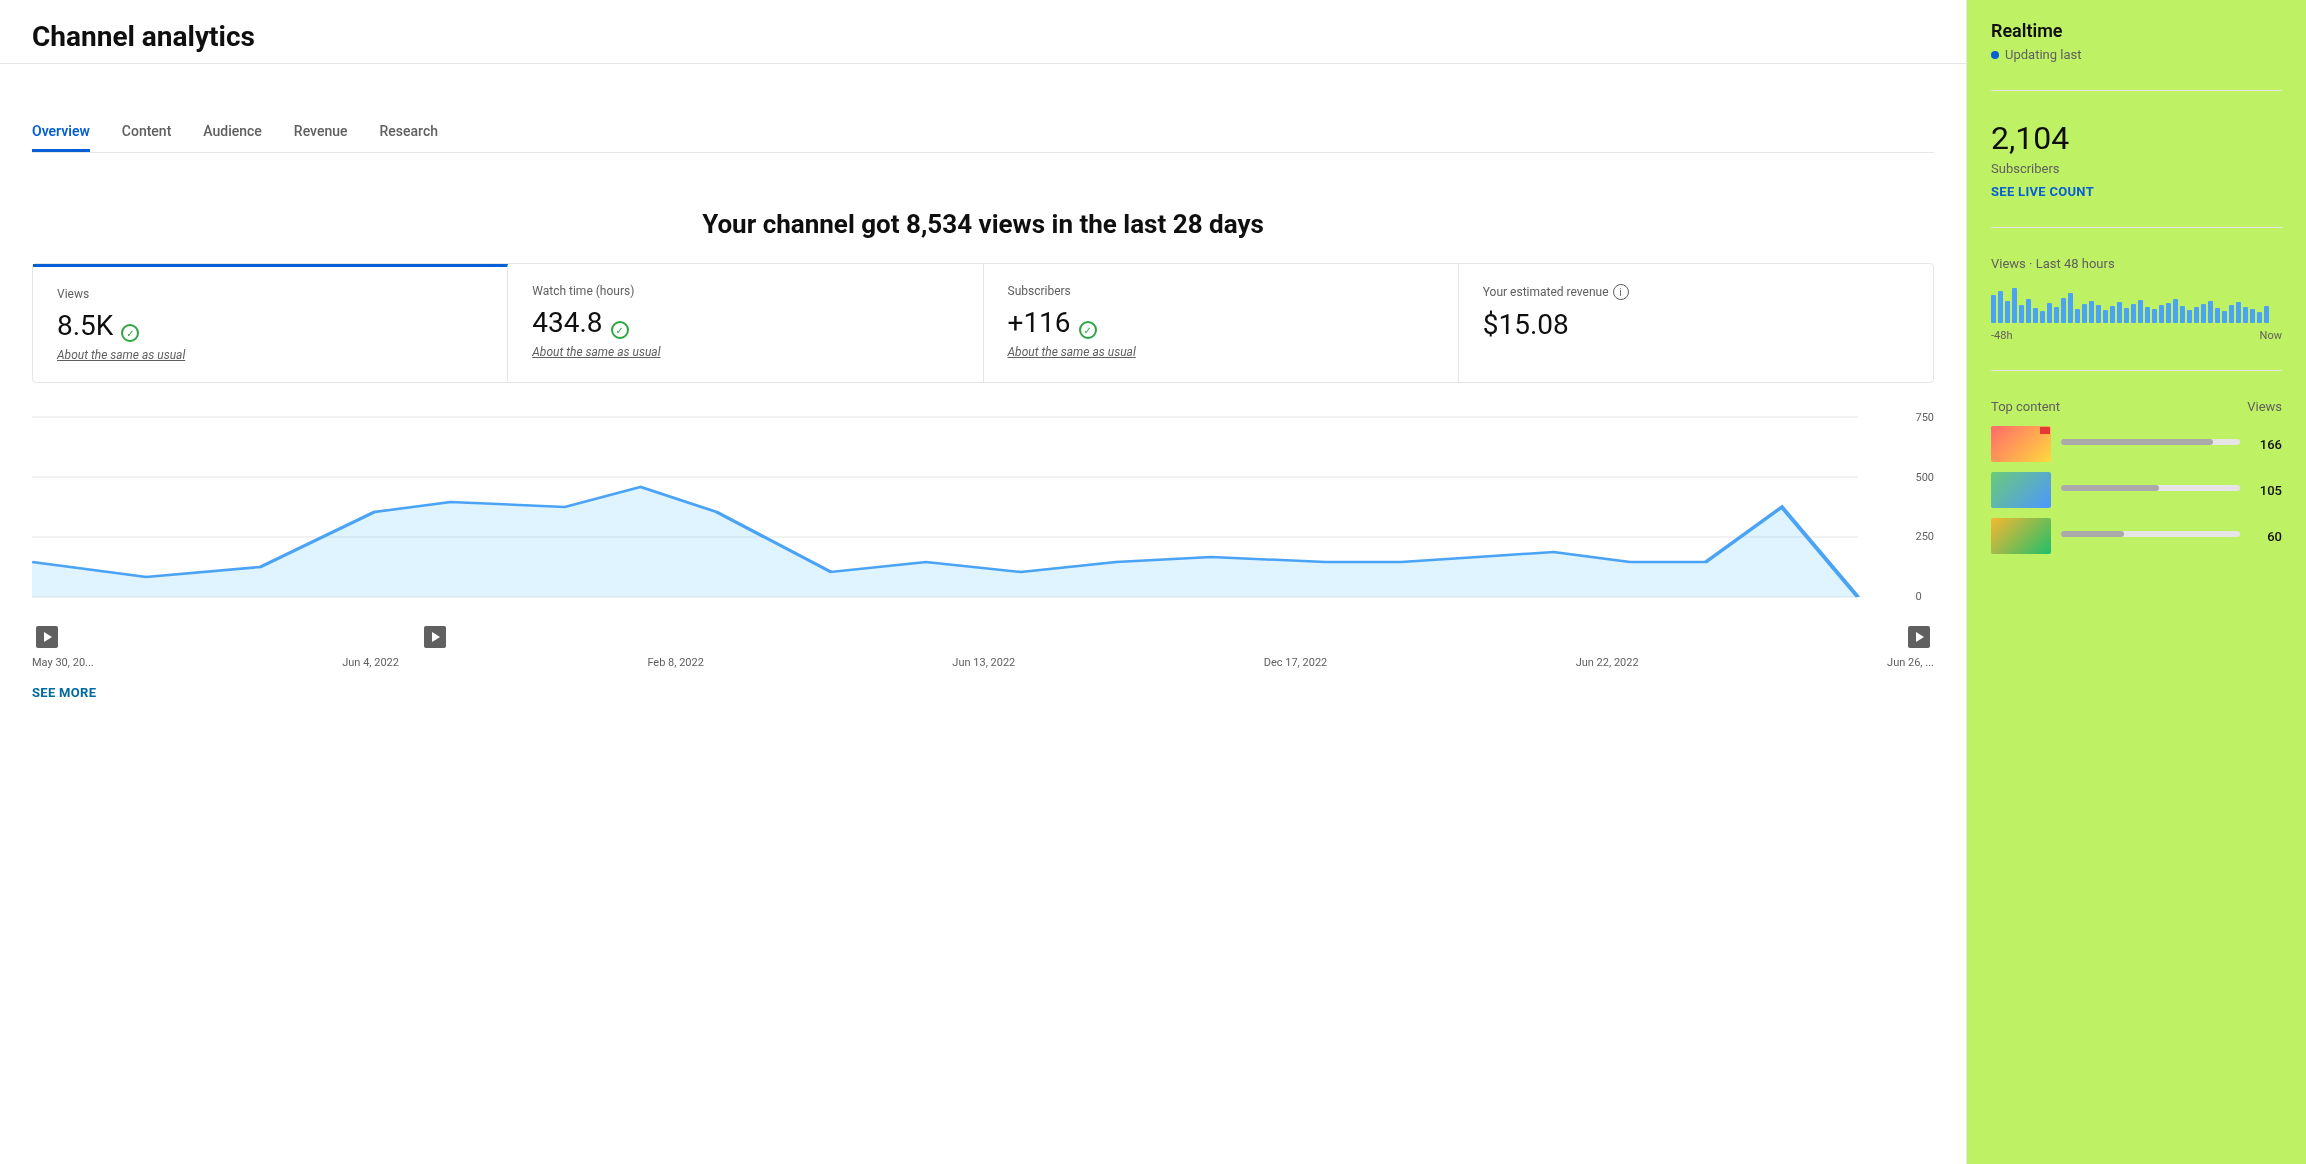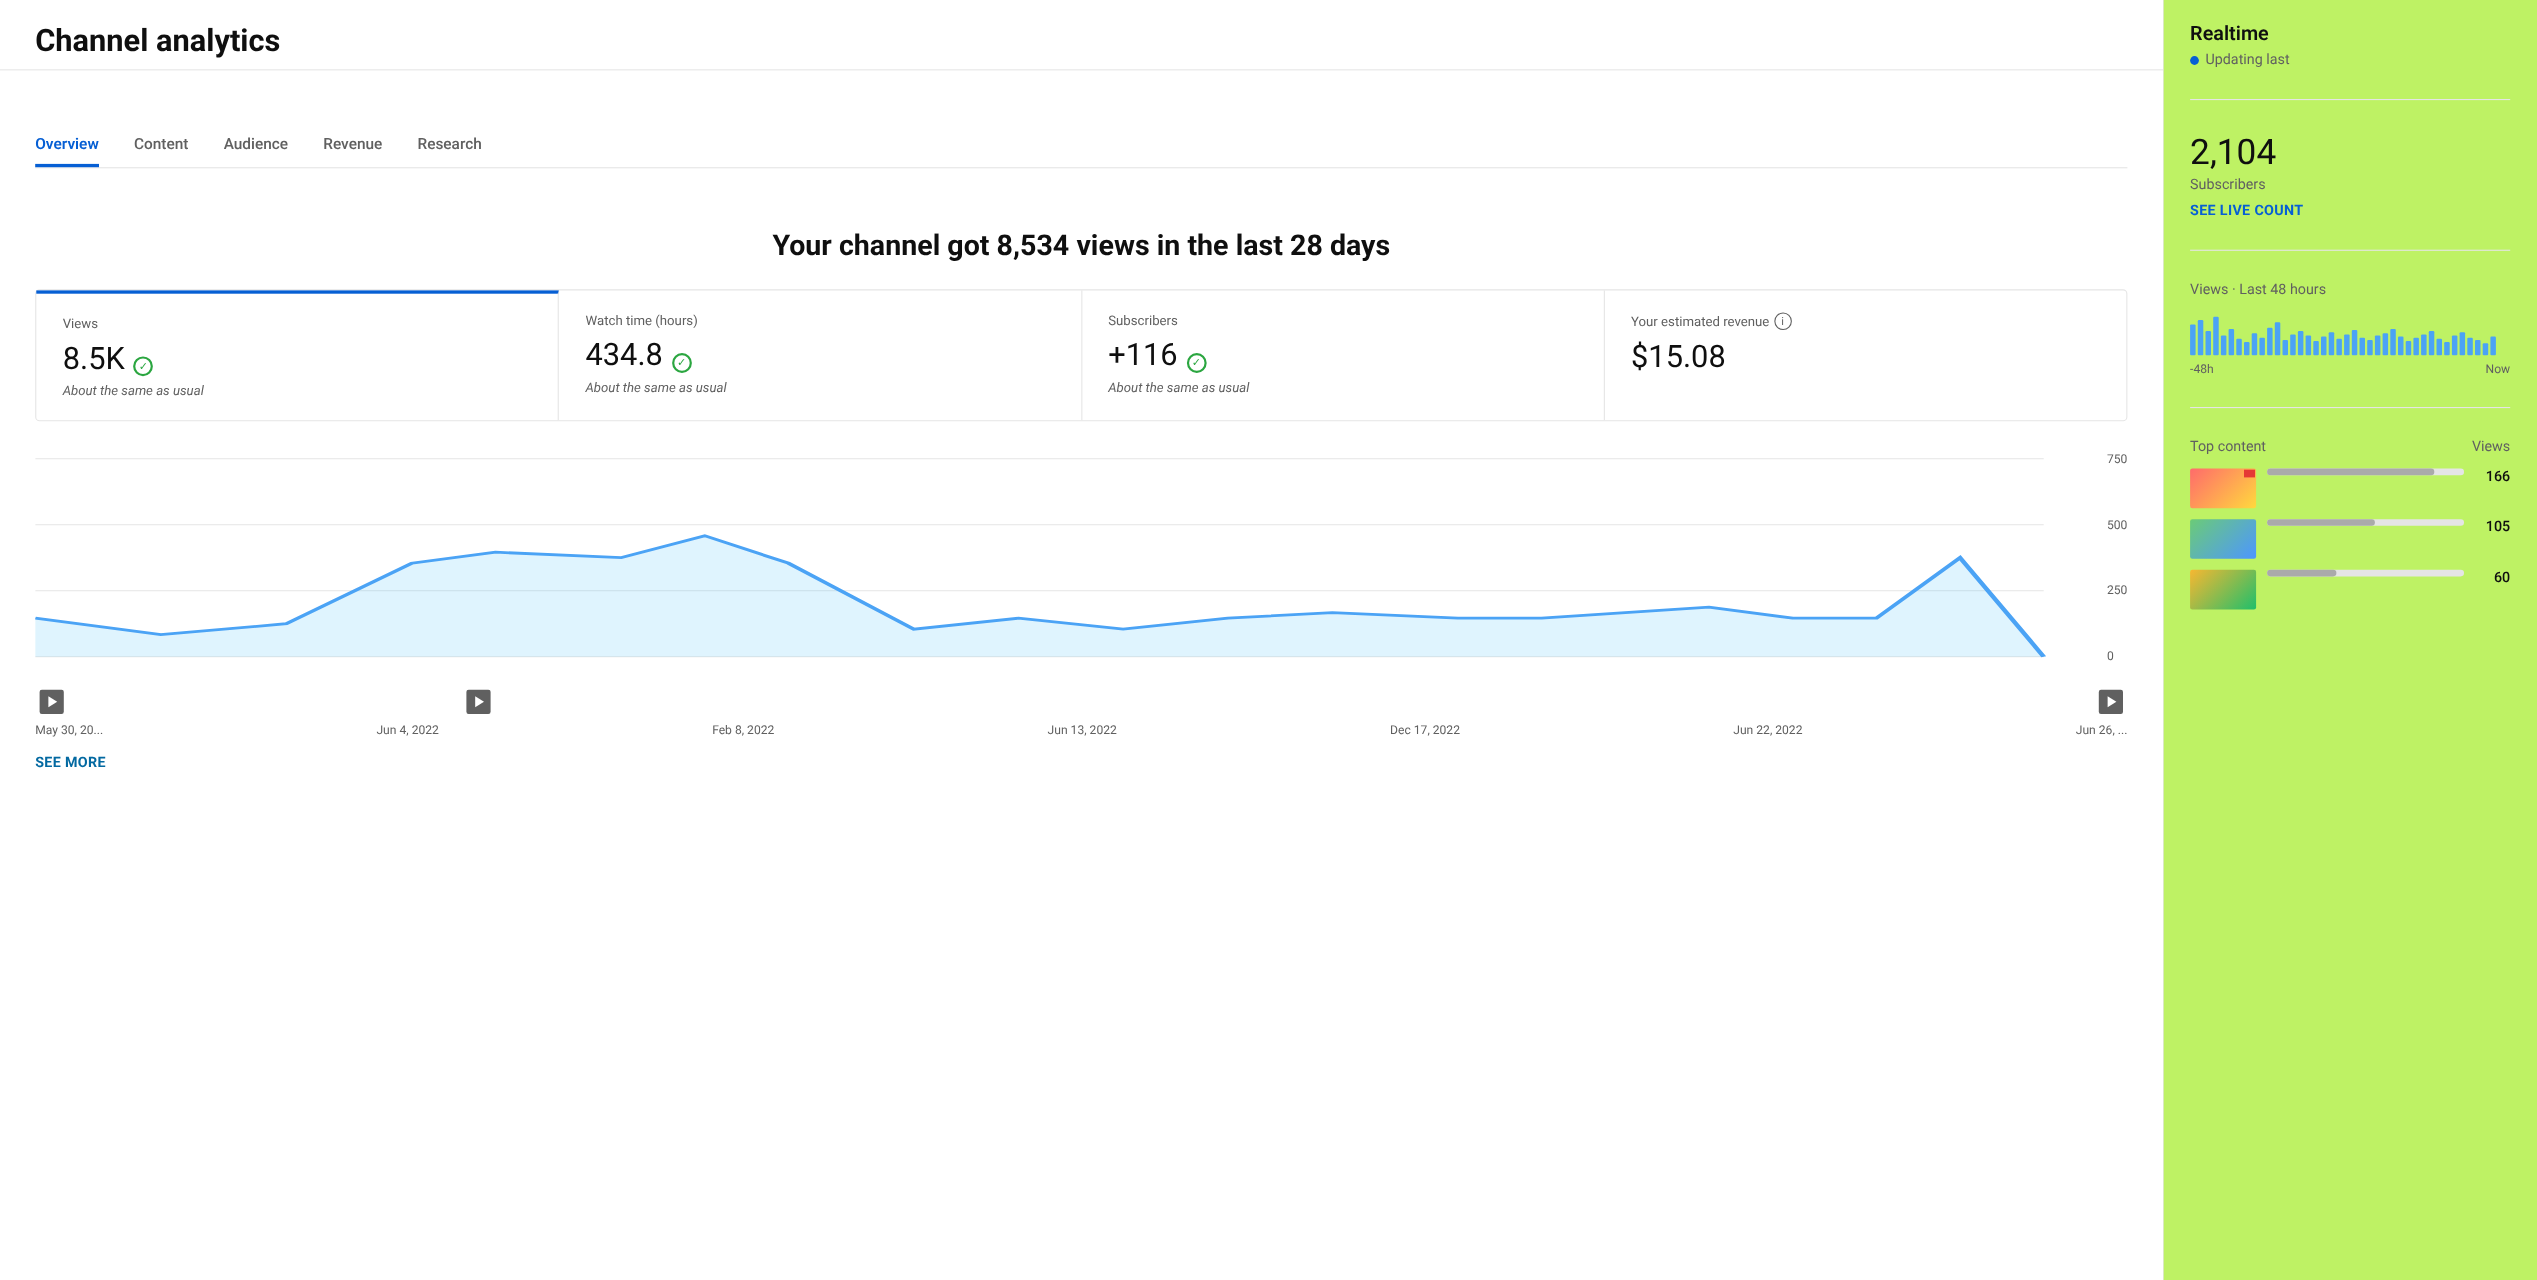--- a/index.html
+++ b/index.html
@@ -30,21 +30,21 @@
     .hero-section { text-align: center; padding: 32px 0 24px 0; }
     .hero-text { font-size: 26px; font-weight: 700; }
 
     
     .metric-cards { display: flex; border: 1px solid #e5e5e5; border-radius: 4px; margin-bottom: 24px; }
     .metric-card { flex: 1; padding: 20px 24px; border-right: 1px solid #e5e5e5; position: relative; }
     .metric-card:last-child { border-right: none; }
     .metric-card.active { border-top: 3px solid #065fd4; }
     .metric-label { font-size: 12px; color: #606060; margin-bottom: 8px; display: flex; align-items: center; gap: 4px; }
     .metric-value { font-size: 28px; font-weight: 400; display: flex; align-items: flex-end; gap: 8px; }
-    .metric-note { font-size: 12px; color: #606060; font-style: italic; margin-top: 6px; }
+    .metric-note { font-size: 12px; color: #606060; font-style: italic; margin-top: 6px; text-decoration: underline; }
     .check-icon { width: 18px; height: 18px; border-radius: 50%; border: 2px solid #2ba640; display: inline-flex; align-items: center; justify-content: center; color: #2ba640; font-size: 10px; flex-shrink: 0; }
     .info-icon { width: 16px; height: 16px; border-radius: 50%; border: 1.5px solid #606060; display: inline-flex; align-items: center; justify-content: center; color: #606060; font-size: 10px; cursor: pointer; }
 
     
     .chart-container { position: relative; margin-bottom: 16px; }
     .chart-svg { width: 100%; height: 200px; }
     .chart-y-label { font-size: 11px; color: #606060; }
 
     
     .video-markers { display: flex; justify-content: space-between; align-items: center; margin: 8px 0; padding: 0 4px; }
@@ -67,21 +67,21 @@
     .sidebar-sublabel { font-size: 13px; color: #606060; margin-bottom: 8px; }
     .see-live-count { color: #065fd4; font-weight: 700; font-size: 13px; cursor: pointer; letter-spacing: 0.3px; }
 
     
     .mini-bar-chart { display: flex; align-items: flex-end; gap: 2px; height: 40px; margin: 12px 0 6px 0; }
     .mini-bar { background: #4ba3f5; border-radius: 1px; flex-shrink: 0; }
     .mini-chart-labels { display: flex; justify-content: space-between; font-size: 11px; color: #606060; }
 
     
     .top-content-header { display: flex; justify-content: space-between; font-size: 13px; color: #606060; margin-bottom: 12px; }
-    .content-item { display: flex; align-items: flex-start; gap: 10px; margin-bottom: 10px; }
+    .content-item { display: flex; align-items: center; gap: 10px; margin-bottom: 10px; }
     .content-thumb { width: 60px; height: 36px; background: #ccc; border-radius: 2px; flex-shrink: 0; overflow: hidden; position: relative; }
     .content-bar-wrapper { flex: 1; }
     .content-bar { height: 6px; background: #e5e5e5; border-radius: 3px; margin-bottom: 4px; }
     .content-bar-fill { height: 6px; background: #e5e5e5; border-radius: 3px; }
     .content-views { font-size: 13px; color: #0f0f0f; font-weight: 500; min-width: 32px; text-align: right; }
 
     
     .thumb-1 { background: linear-gradient(135deg, #ff6b6b, #ffd93d); }
     .thumb-2 { background: linear-gradient(135deg, #6bcb77, #4d96ff); }
     .thumb-3 { background: linear-gradient(135deg, #f7b731, #20bf6b); }

